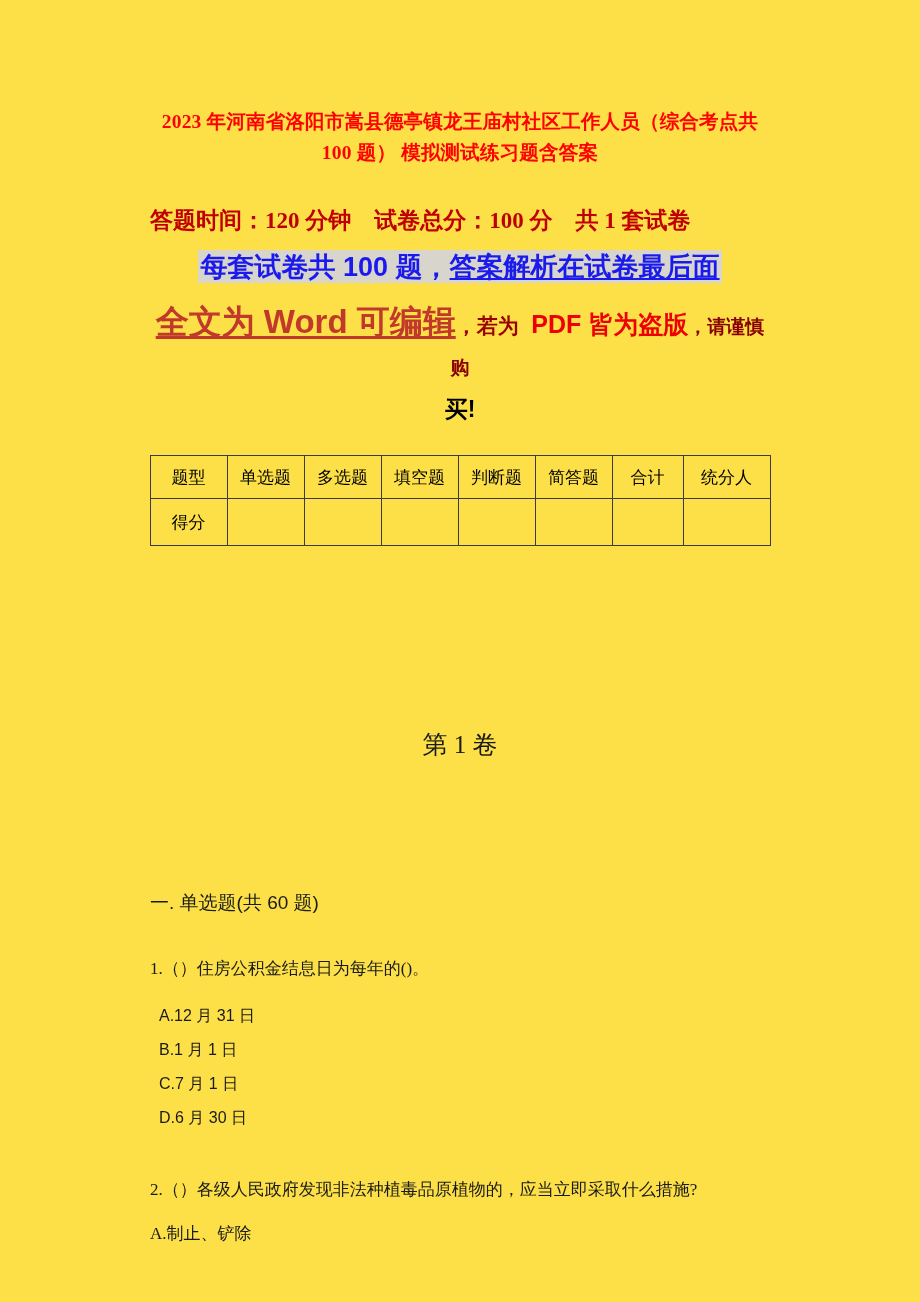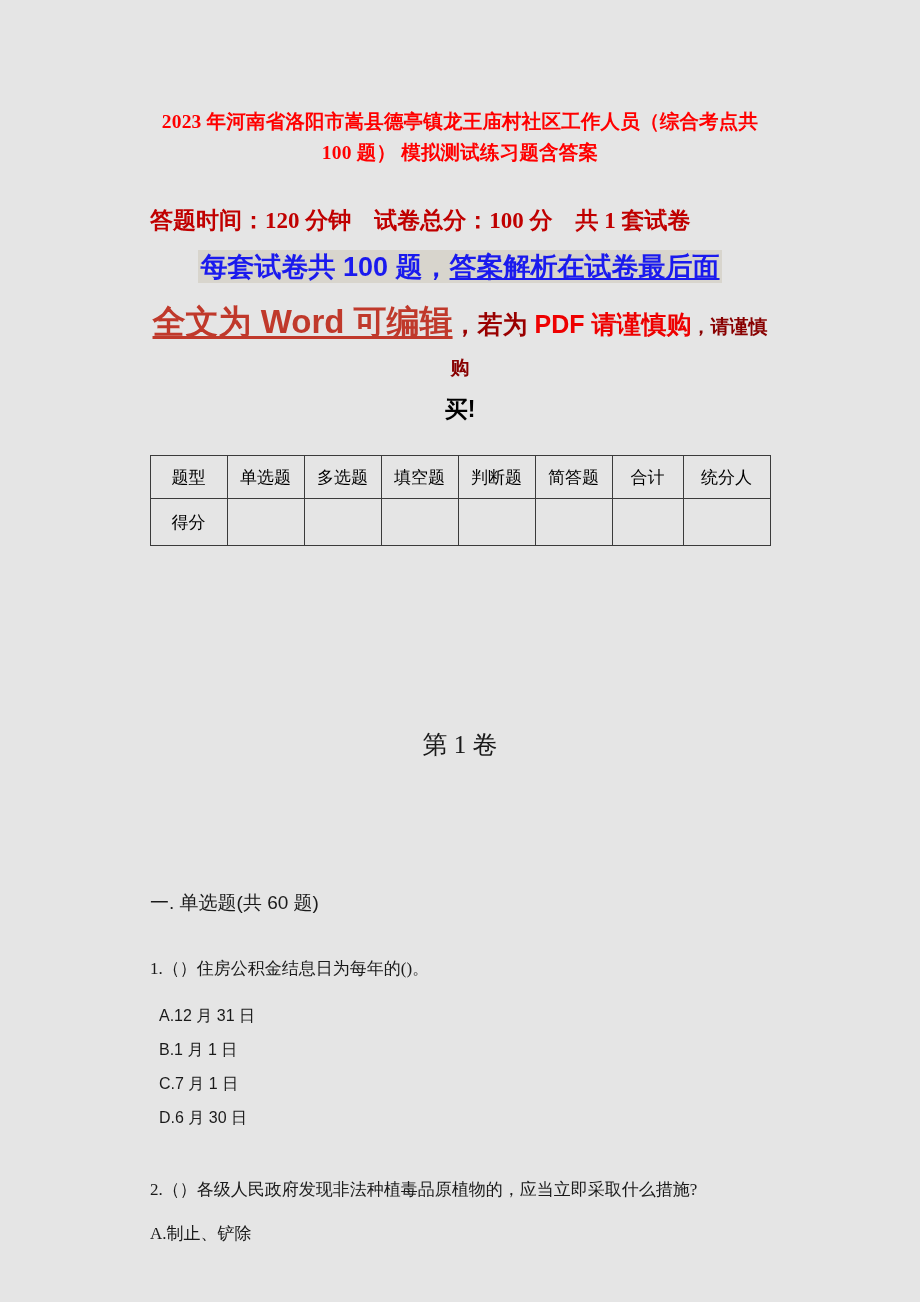--- a/index.html
+++ b/index.html
@@ -13,21 +13,21 @@
     font-family: "Liberation Serif", "DejaVu Serif", serif;
     color: #000000;
     overflow: hidden;
     position: relative;
   }
 
   .page {
     position: relative;
     width: 920px;
     height: 1302px;
-    background: #e5e5e5;
+    background: #fde047;
     box-sizing: border-box;
     padding: 0 150px;
   }
 
   
   .doc-title {
     margin: 0;
     padding-top: 106px;
     text-align: center;
     font-family: "Liberation Serif", "DejaVu Serif", serif;
@@ -82,22 +82,23 @@
   }
   .warn-a {
     font-weight: bold;
     font-size: 33px;
     color: #c0392b;
     text-decoration: underline;
     text-underline-offset: 3px;
   }
   .warn-b {
     font-weight: bold;
-    font-size: 25px;
+    font-size: 21px;
     color: #990000;
+    font-family: Liberation Mono, monospace;
   }
   .warn-c {
     font-weight: bold;
     font-size: 25px;
     color: #ee0000;
   }
   .warn-d {
     font-weight: bold;
     font-size: 19px;
     color: #880000;
@@ -203,21 +204,21 @@
     <span>模拟测试练习题含答案</span>
   </h1>
 
   <p class="info-line">答题时间：120 分钟    试卷总分：100 分    共 1 套试卷</p>
 
   <div class="blue-line-wrap">
     <span class="blue-line"><span>每套试卷共 100 题，</span><span class="u">答案解析在试卷最后面</span></span>
   </div>
 
   <p class="warn-line">
-    <span class="warn-a">全文为 Word 可编辑</span><span class="warn-b">，若为 </span><span class="warn-c">PDF 请谨慎购</span><span class="warn-d">，请谨慎购</span>
+    <span class="warn-a">全文为 Word 可编辑</span><span class="warn-b">，若为 </span><span class="warn-c">PDF 皆为盗版</span><span class="warn-d">，请谨慎购</span>
     <span class="warn-e">买!</span>
   </p>
 
   <div class="table-wrap">
     <table class="score-table">
       <tbody>
         <tr class="row-head">
           <td class="col-first">题型</td>
           <td class="col-n">单选题</td>
           <td class="col-n">多选题</td>

